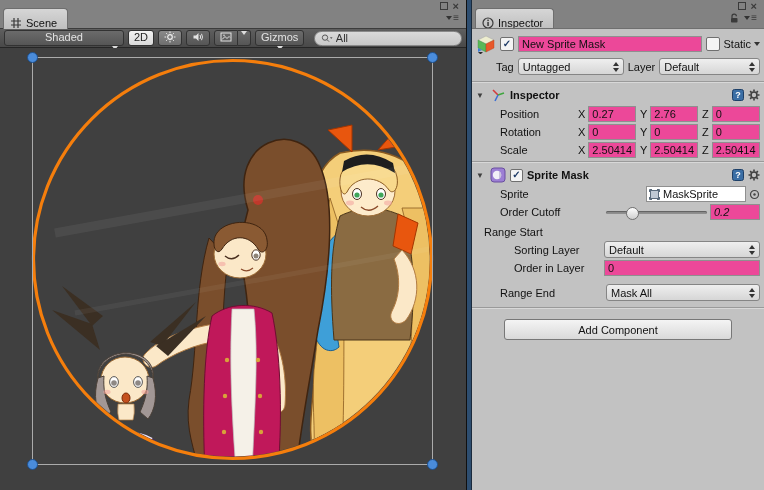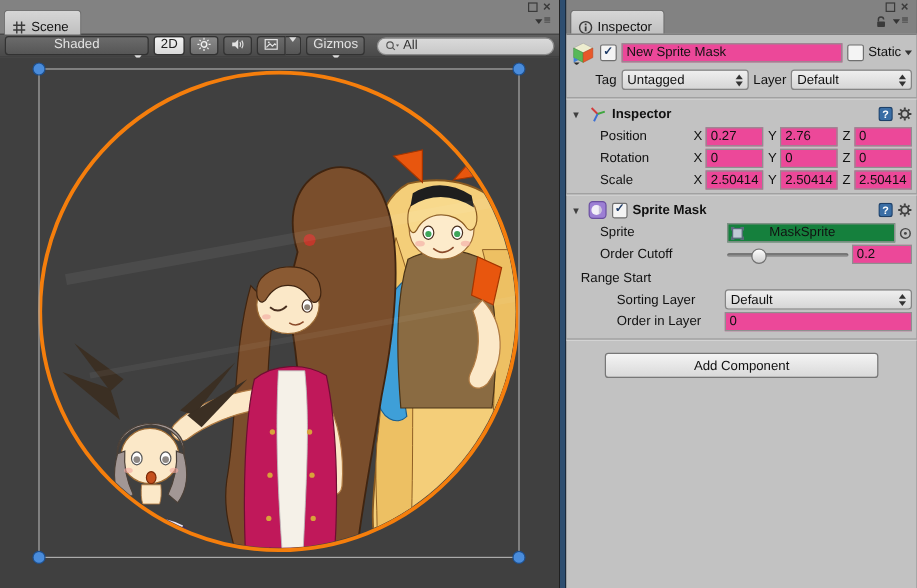--- a/index.html
+++ b/index.html
@@ -54,21 +54,21 @@
   .sep{height:1px;background:#9a9a9a;box-shadow:0 1px 0 #d8d8d8;margin:2px 0;}
   .comp-head{display:flex;align-items:center;gap:4px;padding:3px 4px 2px 4px;font-weight:bold;}
   .foldout{font-size:8px;color:#3f3f3f;width:10px;}
   .head-icons{margin-left:auto;display:flex;align-items:center;gap:4px;}
   .row{display:flex;align-items:center;gap:4px;padding:1px 4px 1px 12px;}
   .row .rlabel{width:74px;flex:none;margin-left:16px;}
   .row .rlabel.indent{padding-left:14px;width:86px;}
   .axis{display:flex;align-items:center;gap:3px;flex:1;}
   .axis input{flex:1;width:30px;}
   .valcol{flex:1;display:flex;align-items:center;gap:3px;}
-  .objfield{flex:1;height:14px;background:#15803d;border:1px solid #8f8f8f;display:flex;align-items:center;gap:21px;padding:0 2px;}
+  .objfield{flex:1;height:14px;background:#ffffff;border:1px solid #8f8f8f;display:flex;align-items:center;gap:3px;padding:0 2px;margin-left:40px;}
   .slider{flex:1;position:relative;height:14px;}
   .slider .track{position:absolute;left:0;right:0;top:6px;height:3px;background:#8f8f8f;border-radius:2px;box-shadow:inset 0 1px 1px #00000055;}
   .slider .thumb{position:absolute;top:2px;left:20%;width:11px;height:11px;border-radius:50%;
        background:linear-gradient(#FDFDFD,#CFCFCF);border:1px solid #707070;}
   .section-label{padding:5px 4px 2px 12px;}
   #add-comp-wrap{display:flex;justify-content:center;padding-top:9px;}
   #add-component{width:228px;height:21px;background:linear-gradient(#F4F4F4,#D9D9D9);border:1px solid #777;border-radius:3px;
        font:11px "Liberation Sans",sans-serif;color:#111;display:flex;align-items:center;justify-content:center;}
   .icon12{width:12px;height:12px;flex:none;}
   .icon16{width:16px;height:16px;flex:none;}
@@ -431,41 +431,51 @@
         </div>
       </div>
 
       <div class="row">
         <span class="rlabel" style="width:102px">Order Cutoff</span>
         <div class="valcol">
           <div class="slider">
             <div class="track"></div>
             <div class="thumb"></div>
           </div>
-          <input class="txtfield" style="width: 42px; flex: 0 0 auto;" value="0.2">
+          <input class="txtfield" style="width: 42px; flex: 0 0 auto; font-style: italic;" value="0.2">
         </div>
       </div>
 
       <div class="section-label">Range Start</div>
 
       <div class="row">
         <span class="rlabel indent">Sorting Layer</span>
         <div class="dd" style="flex:1">
           <span class="lbl">Default</span>
           <span class="spin">
               <i class="up"></i>
               <i class="dn"></i>
             </span>
         </div>
       </div>
       <div class="row">
         <span class="rlabel indent">Order in Layer</span>
         <input class="txtfield" style="flex: 1 1 0%;" value="0">
       </div>
 
+      <div class="row" style="margin-top:6px">
+        <span class="rlabel" style="width:102px">Range End</span>
+        <div class="dd" style="flex:1">
+          <span class="lbl">Mask All</span>
+          <span class="spin">
+              <i class="up"></i>
+              <i class="dn"></i>
+            </span>
+        </div>
+      </div>
 
       <div class="sep" style="margin-top:5px"></div>
 
       <div id="add-comp-wrap">
         <button id="add-component">Add Component</button>
       </div>
     </div>
   </div>
 </div>
 

